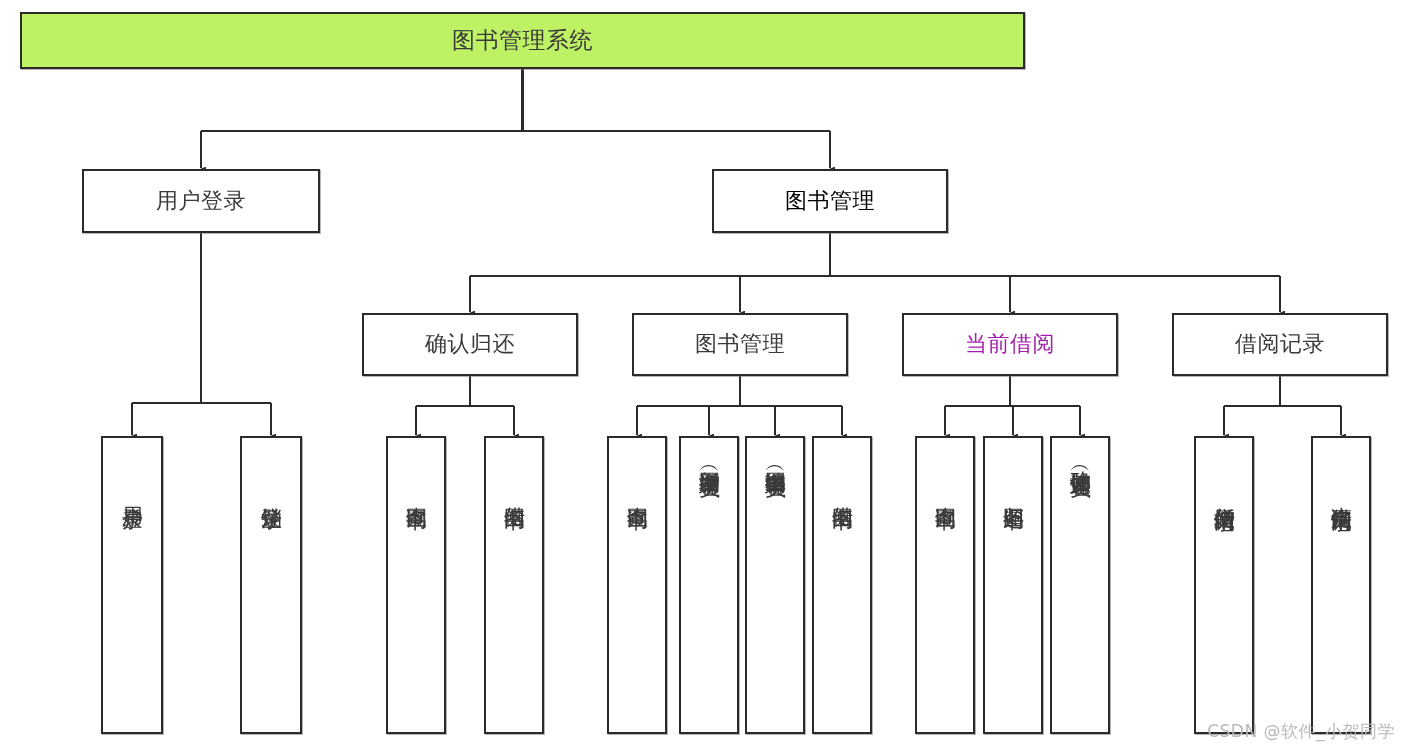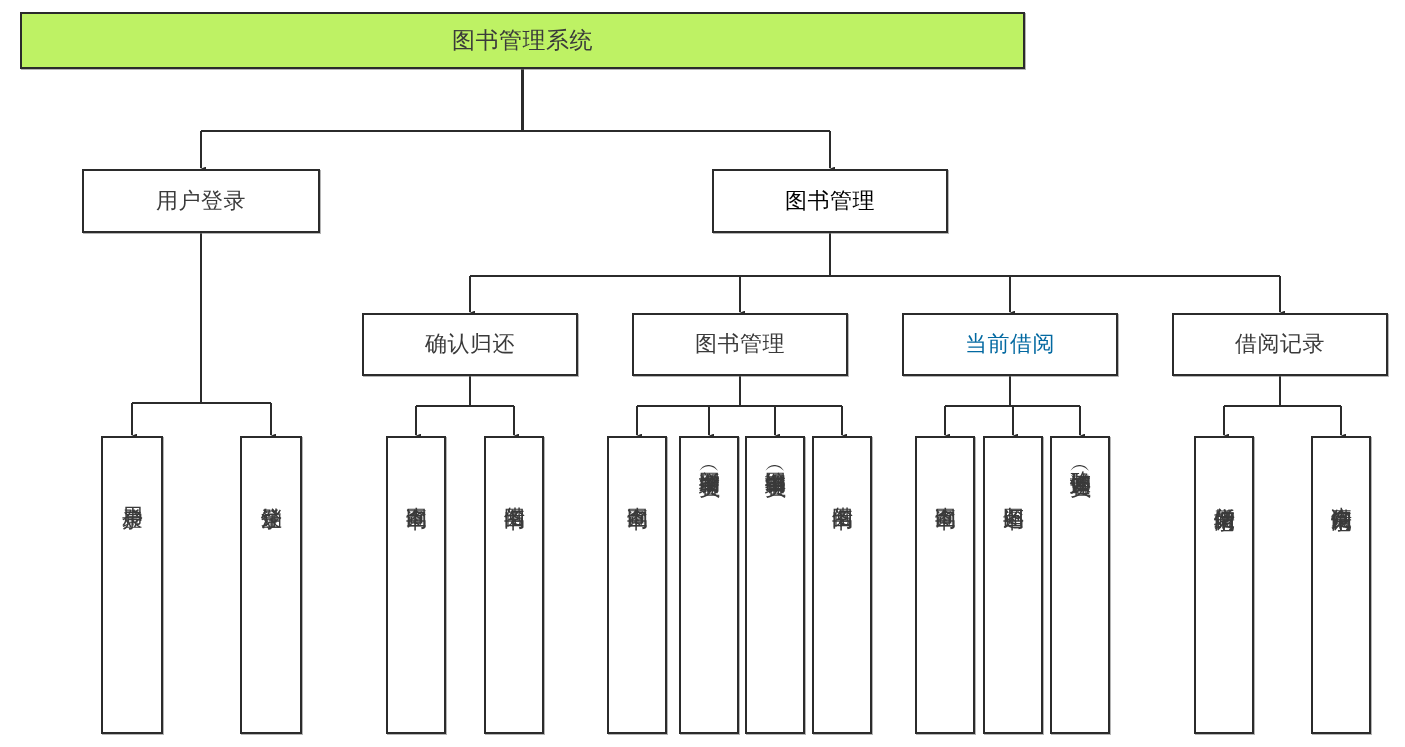--- a/index.html
+++ b/index.html
@@ -155,21 +155,21 @@
       <div class="node horiz " style="left: 712px; top: 169px; width: 236px; height: 64px; border-color: rgb(43, 43, 43); background: rgb(255, 255, 255);">
         <span class="label" style="color: #000000;">图书管理</span>
       </div>
       <div class="node horiz " style="left: 362px; top: 313px; width: 216px; height: 63px; border-color: rgb(43, 43, 43); background: rgb(255, 255, 255);">
         <span class="label" style="color: rgb(58, 58, 58);">确认归还</span>
       </div>
       <div class="node horiz " style="left: 632px; top: 313px; width: 216px; height: 63px; border-color: rgb(43, 43, 43); background: rgb(255, 255, 255);">
         <span class="label" style="color: rgb(58, 58, 58);">图书管理</span>
       </div>
       <div class="node horiz " style="left: 902px; top: 313px; width: 216px; height: 63px; border-color: rgb(43, 43, 43); background: rgb(255, 255, 255);">
-        <span class="label" style="color: #0369a1;">当前借阅</span>
+        <span class="label" style="color: #a21caf;">当前借阅</span>
       </div>
       <div class="node horiz " style="left: 1172px; top: 313px; width: 216px; height: 63px; border-color: rgb(43, 43, 43); background: rgb(255, 255, 255);">
         <span class="label" style="color: rgb(58, 58, 58); text-align: right;">借阅记录</span>
       </div>
       <div class="node vert mid" style="left: 101px; top: 436px; width: 62px; height: 298px; border-color: rgb(43, 43, 43); background: rgb(255, 255, 255);">
         <span class="label" style="color: rgb(58, 58, 58);">用户登录</span>
       </div>
       <div class="node vert mid" style="left: 240px; top: 436px; width: 62px; height: 298px; border-color: rgb(43, 43, 43); background: rgb(255, 255, 255);">
         <span class="label" style="color: rgb(58, 58, 58);">注销登录</span>
       </div>
@@ -201,13 +201,14 @@
         <span class="label" style="color: rgb(58, 58, 58);">确认归还（管理员）</span>
       </div>
       <div class="node vert mid" style="left: 1194px; top: 436px; width: 60px; height: 298px; border-color: rgb(43, 43, 43); background: rgb(255, 255, 255);">
         <span class="label" style="color: rgb(58, 58, 58);">新增借阅记录</span>
       </div>
       <div class="node vert mid" style="left: 1311px; top: 436px; width: 60px; height: 298px; border-color: rgb(43, 43, 43); background: rgb(255, 255, 255);">
         <span class="label" style="color: rgb(58, 58, 58);">查询借阅记录</span>
       </div>
     </div>
 
+  <div id="watermark">CSDN @软件_小贺同学</div>
 </div>
 
 </body></html>

